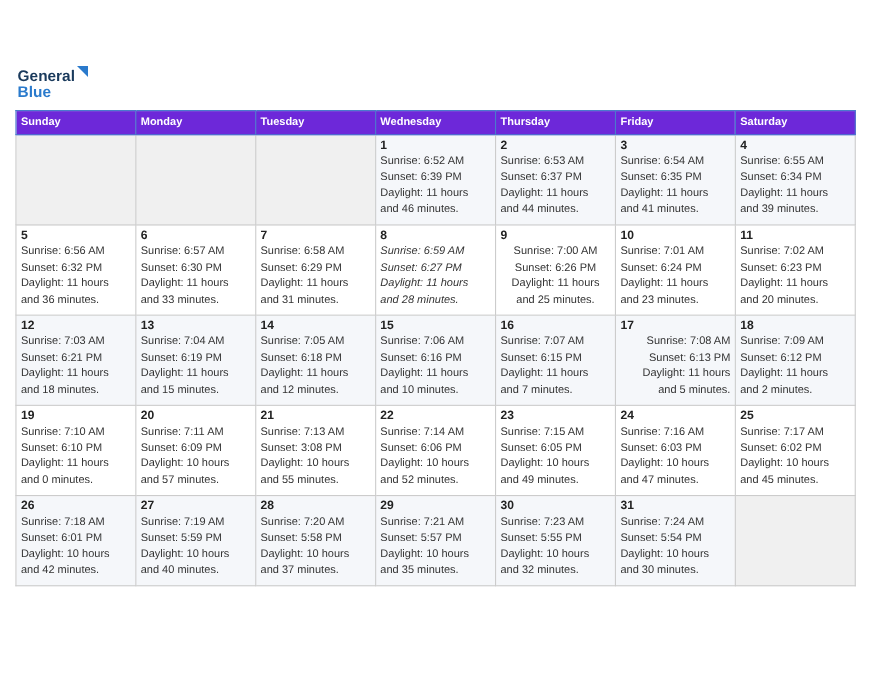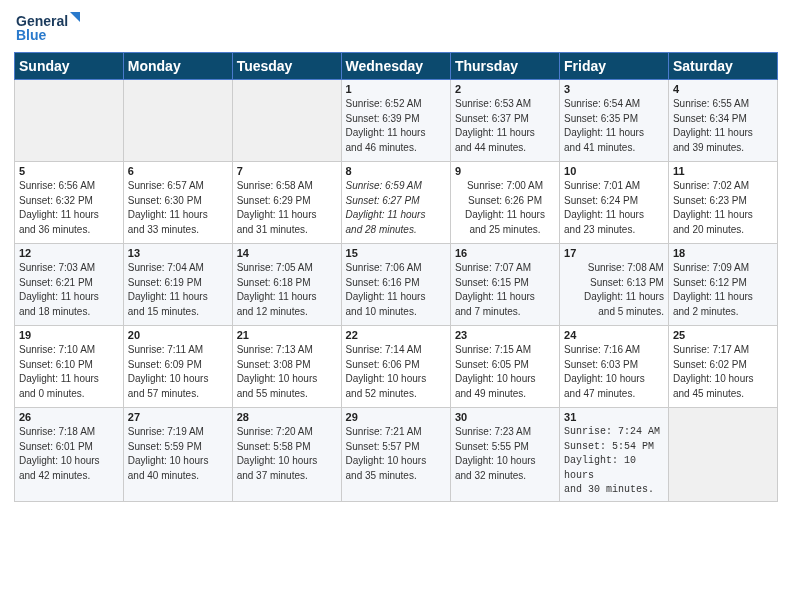--- a/index.html
+++ b/index.html
@@ -6,20 +6,21 @@
     body {
       font-family: Arial, sans-serif;
       background: #fff;
       width: 792px;
       height: 612px;
       overflow: hidden;
     }
     .container {
       width: 792px;
       padding: 10px 14px 6px 14px;
+      margin-top: 48px;
     }
     .header-area {
       display: flex;
       justify-content: space-between;
       align-items: flex-start;
       margin-bottom: 6px;
     }
     .logo {
       display: flex;
       align-items: center;
@@ -40,23 +41,23 @@
     .subtitle {
       font-size: 14px;
       color: #444;
     }
     .calendar {
       width: 100%;
       border-collapse: collapse;
       border: 1px solid #ccc;
     }
     .calendar th {
-      background: #0c4a6e;
+      background: #6d28d9;
       color: #fff;
-      font-size: 14px;
+      font-size: 10px;
       font-weight: bold;
       padding: 5px 4px;
       text-align: left;
       border: 1px solid #4a7acc;
     }
     .calendar td {
       border: 1px solid #ccc;
       vertical-align: top;
       padding: 3px 4px;
       font-size: 9.5px;
@@ -335,21 +336,21 @@
           </td>
           <td>
             <span class="day-number">30</span>
             <div class="day-info" style="white-space: pre-line;">Sunrise: 7:23 AM
 Sunset: 5:55 PM
 Daylight: 10 hours
 and 32 minutes.</div>
           </td>
           <td>
             <span class="day-number">31</span>
-            <div class="day-info" style="white-space: pre-line; font-family: Liberation Mono, monospace;">Sunrise: 7:24 AM
+            <div class="day-info" style="white-space: pre-line;">Sunrise: 7:24 AM
 Sunset: 5:54 PM
 Daylight: 10 hours
 and 30 minutes.</div>
           </td>
           <td class="empty-cell"></td>
         </tr>
       </tbody>
   </table>
 </div>
 

